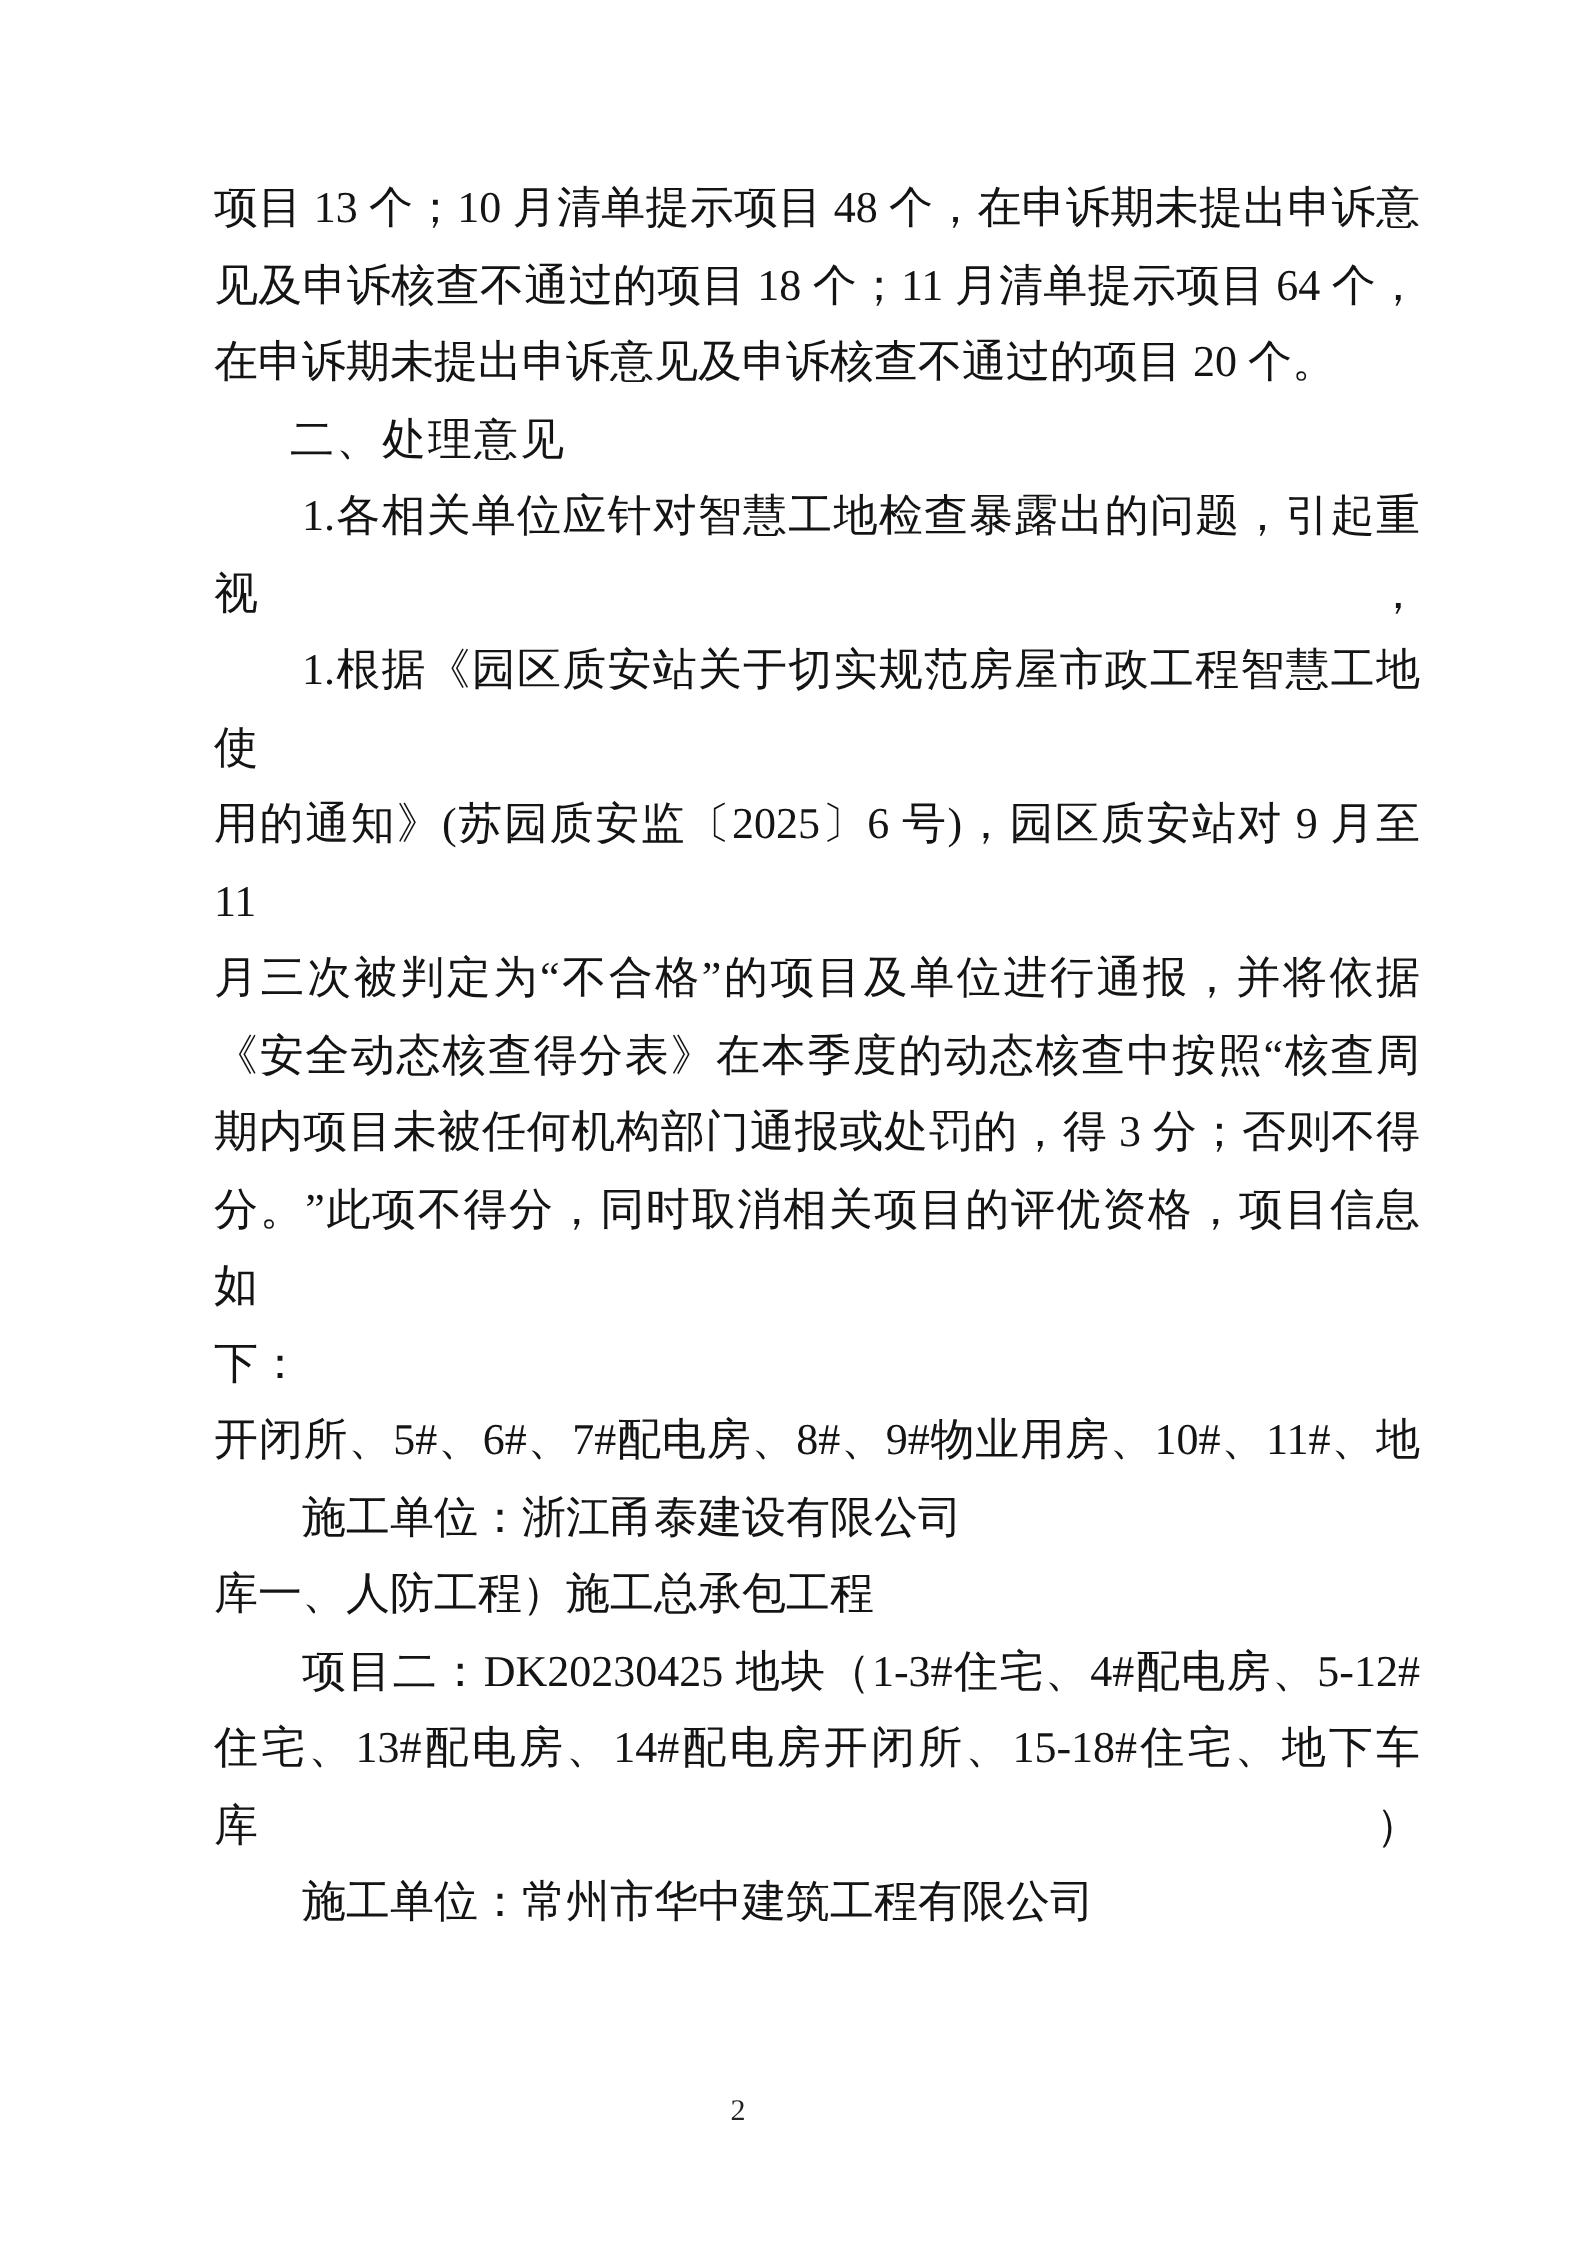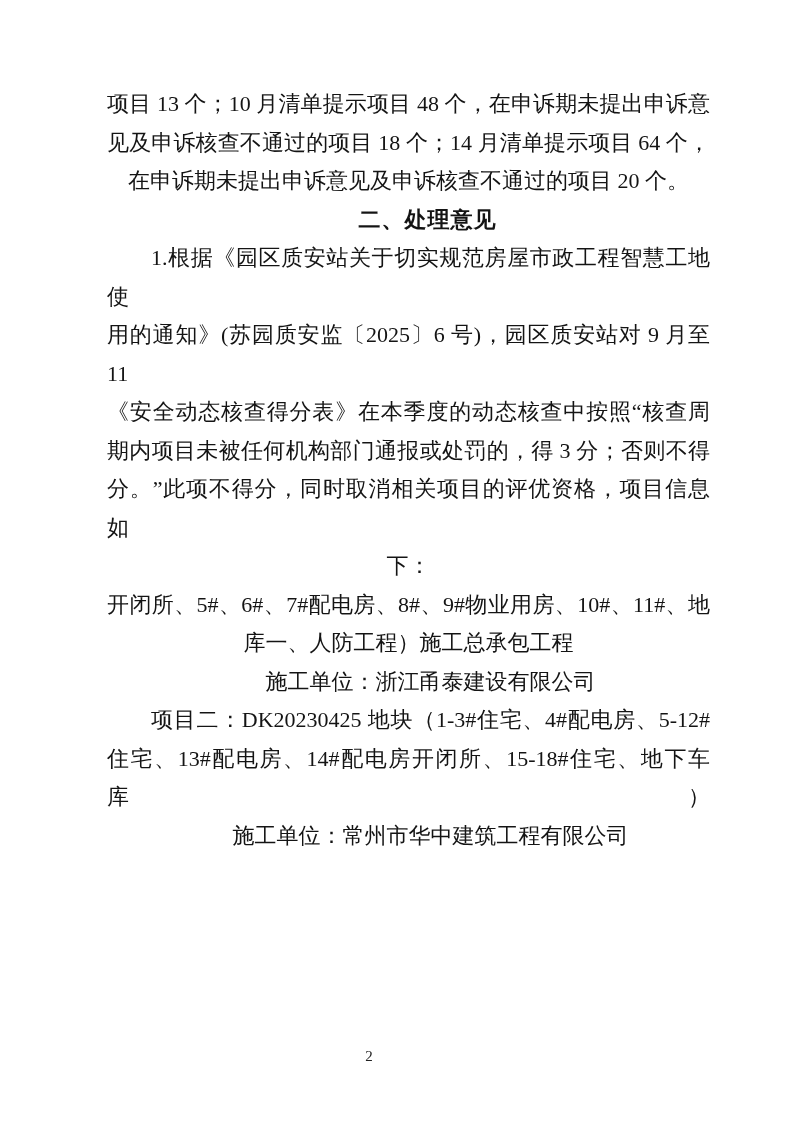--- a/index.html
+++ b/index.html
@@ -19,33 +19,33 @@
   .text-block {
     position: absolute;
     left: 107px;
     top: 85px;
     width: 603px;
     font-size: 22px;
     line-height: 38.5px;
   }
   .line {
     white-space: normal;
-    text-align: center;
+    text-align: left;
   }
   .line.fill {
     text-align: justify;
     text-align-last: justify;
     text-justify: inter-character;
   }
   .line.indent {
     text-indent: 44px;
   }
   .line.heading {
     font-family: "Liberation Sans", "DejaVu Sans", sans-serif;
-    font-weight: 700;
+    font-weight: 400;
     text-indent: 38px;
     letter-spacing: 1px;
   }
   .footer {
     position: absolute;
     top: 1046px;
     left: 0;
     width: 100%;
     text-align: center;
     font-size: 15px;
@@ -55,37 +55,39 @@
   }
 </style>
 </head>
 <body>
 
 <div class="page">
 
   <div class="text-block">
 
     <div class="line fill">项目 13 个；10 月清单提示项目 48 个，在申诉期未提出申诉意</div>
-    <div class="line fill">见及申诉核查不通过的项目 18 个；14 月清单提示项目 64 个，</div>
+    <div class="line fill">见及申诉核查不通过的项目 18 个；11 月清单提示项目 64 个，</div>
     <div class="line">在申诉期未提出申诉意见及申诉核查不通过的项目 20 个。</div>
 
     <div class="line heading">二、处理意见</div>
 
+    <div class="line indent fill">1.各相关单位应针对智慧工地检查暴露出的问题，引起重视，</div>
 
     <div class="line indent fill">1.根据《园区质安站关于切实规范房屋市政工程智慧工地使</div>
     <div class="line fill">用的通知》(苏园质安监〔2025〕6 号)，园区质安站对 9 月至 11</div>
+    <div class="line fill">月三次被判定为“不合格”的项目及单位进行通报，并将依据</div>
     <div class="line fill">《安全动态核查得分表》在本季度的动态核查中按照“核查周</div>
     <div class="line fill">期内项目未被任何机构部门通报或处罚的，得 3 分；否则不得</div>
     <div class="line fill">分。”此项不得分，同时取消相关项目的评优资格，项目信息如</div>
     <div class="line">下：</div>
 
     <div class="line fill">开闭所、5#、6#、7#配电房、8#、9#物业用房、10#、11#、地</div>
+    <div class="line indent">施工单位：浙江甬泰建设有限公司</div>
+
     <div class="line">库一、人防工程）施工总承包工程</div>
-
-    <div class="line indent">施工单位：浙江甬泰建设有限公司</div>
 
     <div class="line indent fill">项目二：DK20230425 地块（1-3#住宅、4#配电房、5-12#</div>
     <div class="line fill">住宅、13#配电房、14#配电房开闭所、15-18#住宅、地下车库）</div>
 
     <div class="line indent">施工单位：常州市华中建筑工程有限公司</div>
 
   </div>
 
   <div class="footer">2</div>
 

